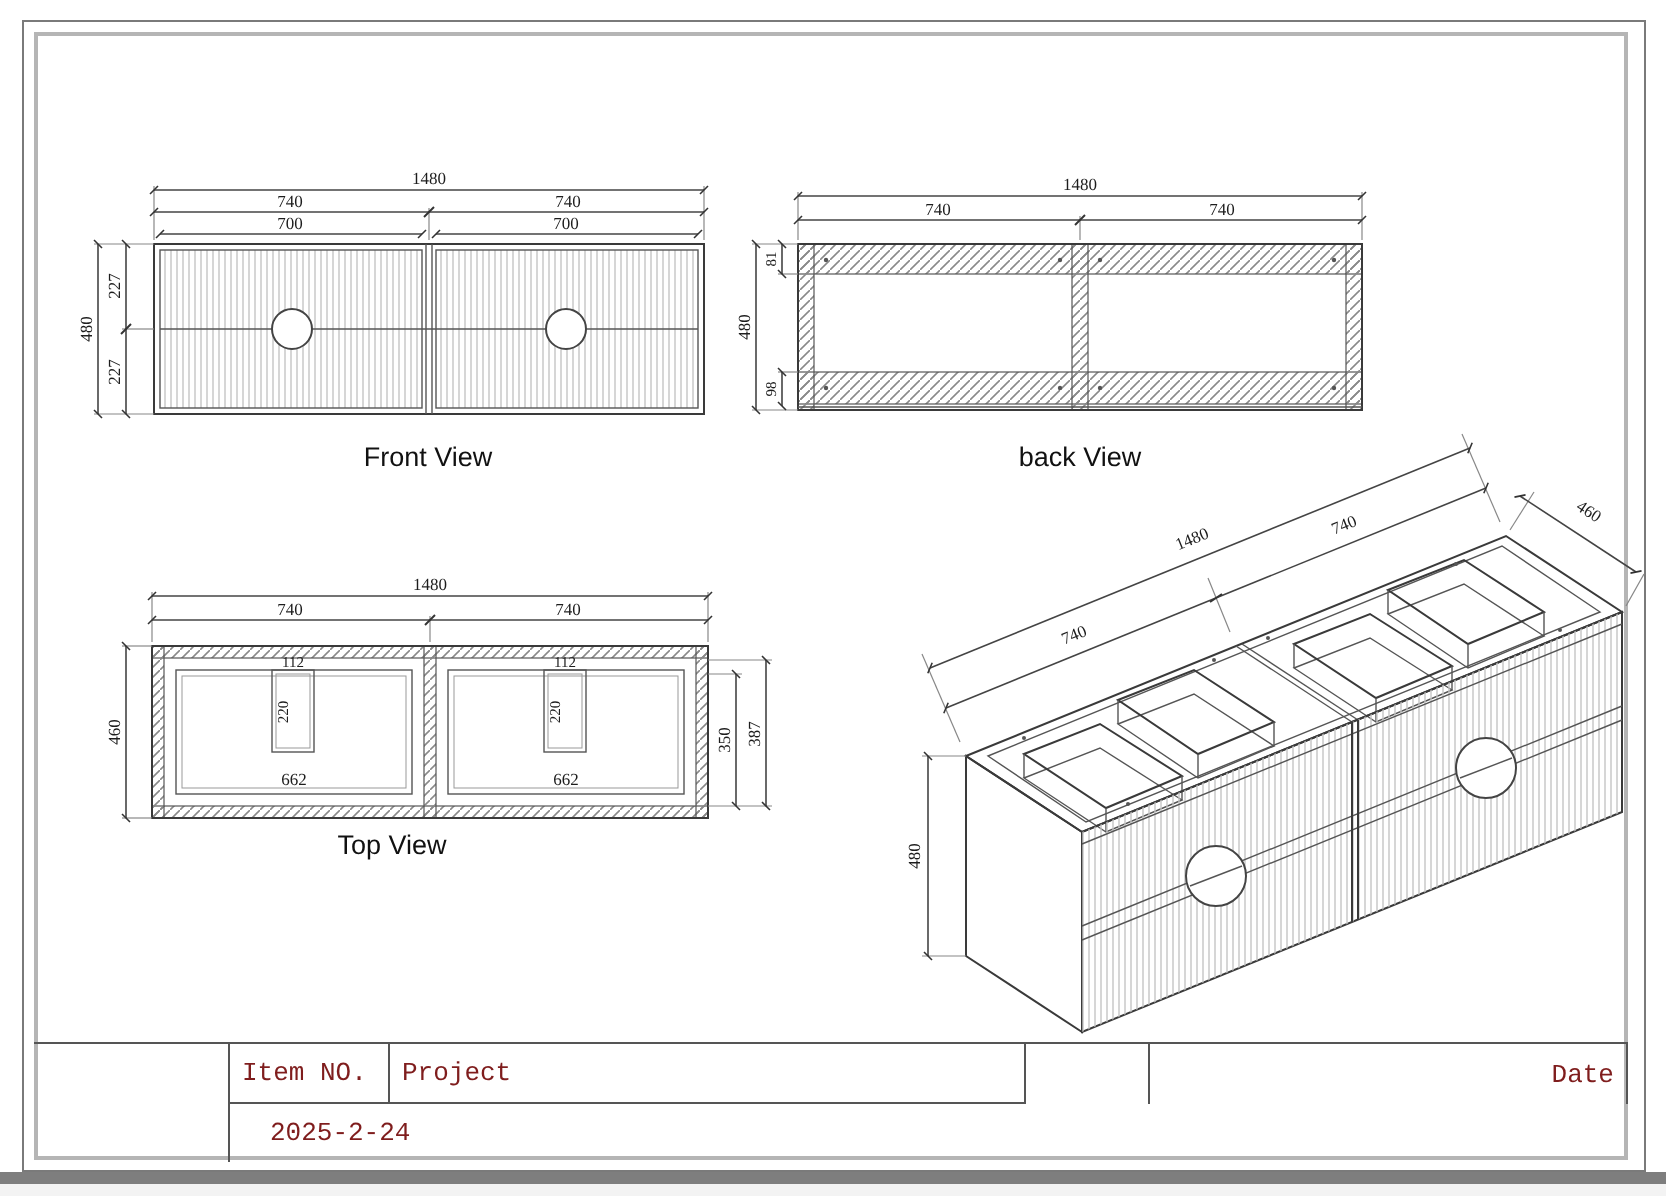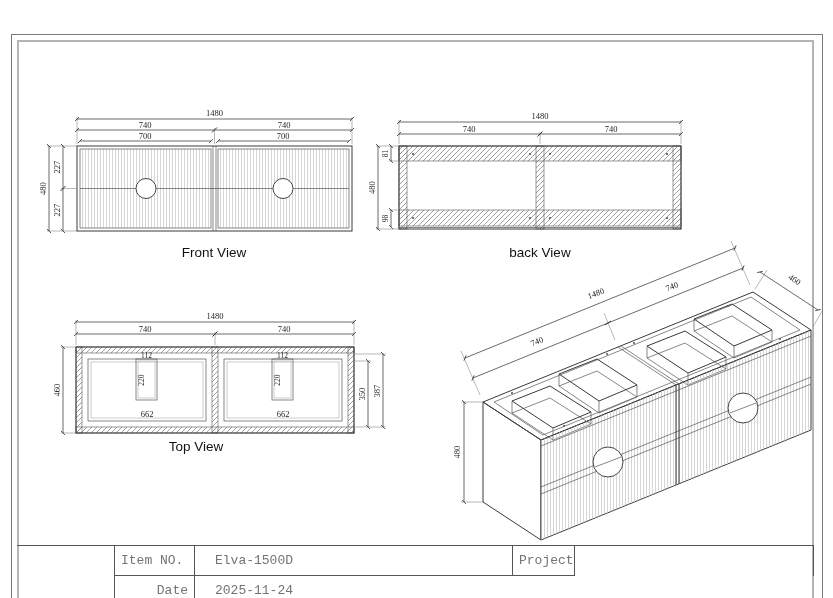--- a/index.html
+++ b/index.html
@@ -1,32 +1,32 @@
 <!DOCTYPE html>
 <html><head>
 <meta charset="utf-8">
 <style>
   html,body{margin:0;padding:0;}
   body{width:833px;height:598px;background:#ffffff;position:relative;overflow:hidden;
        font-family:"Liberation Sans",sans-serif;}
-  .sheet{position:absolute;inset:0;background:#ffffff;margin-top:24px;}
+  .sheet{position:absolute;inset:0;background:#ffffff;}
   .border-outer{position:absolute;left:11px;top:10px;width:812px;height:576px;
        border:1px solid #7a7a7a;box-sizing:border-box;}
   .border-inner{position:absolute;left:17px;top:16px;width:797px;height:564px;
        border:2px solid #b5b5b5;box-sizing:border-box;}
   svg{position:absolute;left:0;top:0;}
   .obj{stroke:#3a3a3a;stroke-width:1;fill:none;}
   .obj2{stroke:#555;stroke-width:.7;fill:none;}
   .dim{stroke:#444;stroke-width:.8;fill:none;}
   .ext{stroke:#888;stroke-width:.6;fill:none;}
   .dimtxt{font-family:"Liberation Serif",serif;font-size:8.5px;fill:#1d1d1d;text-anchor:middle;}
   .smalltxt{font-family:"Liberation Serif",serif;font-size:7.5px;fill:#1d1d1d;text-anchor:middle;}
   .viewlbl{font-family:"Liberation Sans",sans-serif;font-size:13.5px;fill:#111;text-anchor:middle;}
   .titleblock{position:absolute;left:17px;top:521px;width:797px;height:59px;box-sizing:border-box;
-       border-top:1px solid #555;font-family:"Liberation Mono",monospace;font-size:13px;color:#737373;}
+       border-top:1px solid #555;font-family:"Liberation Mono",monospace;font-size:13px;color:#7f1d1d;}
   .tb-left{position:absolute;left:0;top:0;width:98px;height:59px;border-right:1px solid #555;box-sizing:border-box;}
   .tb-grid{position:absolute;left:98px;top:0;width:699px;height:59px;display:grid;
        grid-template-columns:80px 318px 62px 239px;grid-template-rows:30px 29px;box-sizing:border-box;}
   .tb-cell{border-right:1px solid #555;border-bottom:1px solid #555;display:flex;align-items:center;
        padding:0 6px;box-sizing:border-box;white-space:nowrap;}
   .tb-cell.noright{border-right:none;}
   .tb-cell.nobottom{border-bottom:none;}
   .tb-cell.val{padding-left:20px;}
   .tb-cell.right{justify-content:flex-end;}
   .bottombar{position:absolute;left:0;top:586px;width:833px;height:6px;background:#7e7e7e;}
@@ -247,23 +247,22 @@
       <line x1="483" y1="478" x2="461" y2="478" class="ext"></line>
       <line x1="464" y1="378" x2="464" y2="478" class="dim" marker-start="url(#tick)" marker-end="url(#tick)"></line>
       <text x="460" y="428" class="dimtxt" transform="rotate(-90 460 428)">480</text>
     </g>
   </svg>
 
   <div class="titleblock">
     <div class="tb-left"></div>
     <div class="tb-grid">
       <div class="tb-cell">Item NO.</div>
-      <div class="tb-cell val">Elva-1500D</div>
       <div class="tb-cell">Project</div>
       <div class="tb-cell nobottom val"></div>
       <div class="tb-cell nobottom right">Date</div>
-      <div class="tb-cell noright nobottom val">2025-11-24</div>
+      <div class="tb-cell noright nobottom val">2025-2-24</div>
     </div>
   </div>
 
   <div class="bottombar"></div>
   <div class="belowbar"></div>
 </div>
 
 </body></html>

